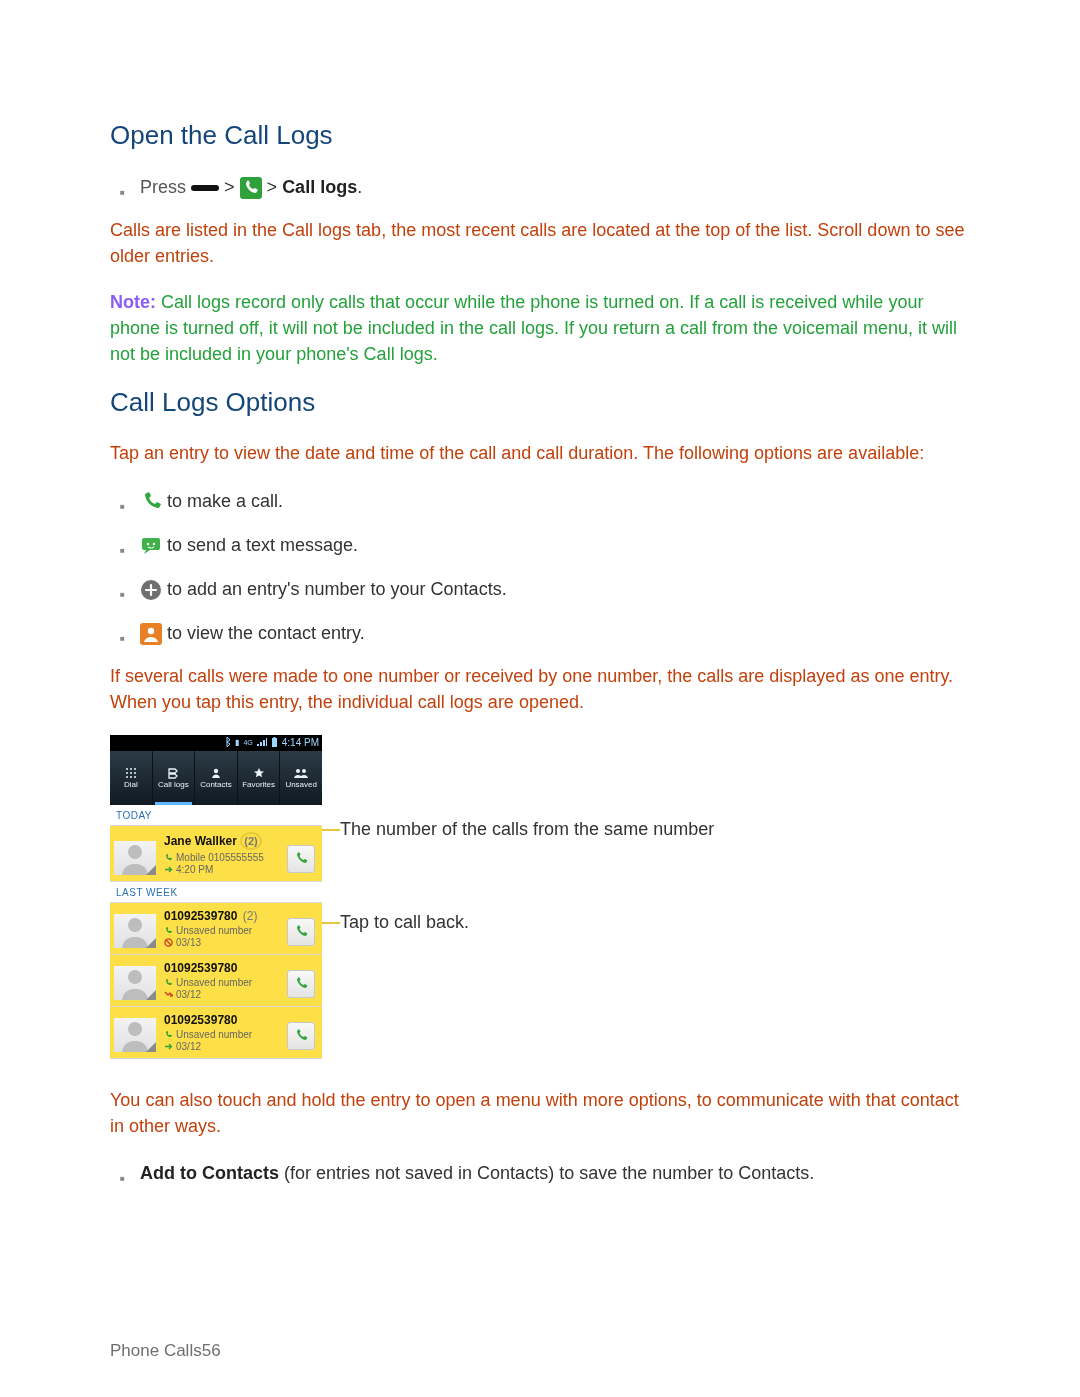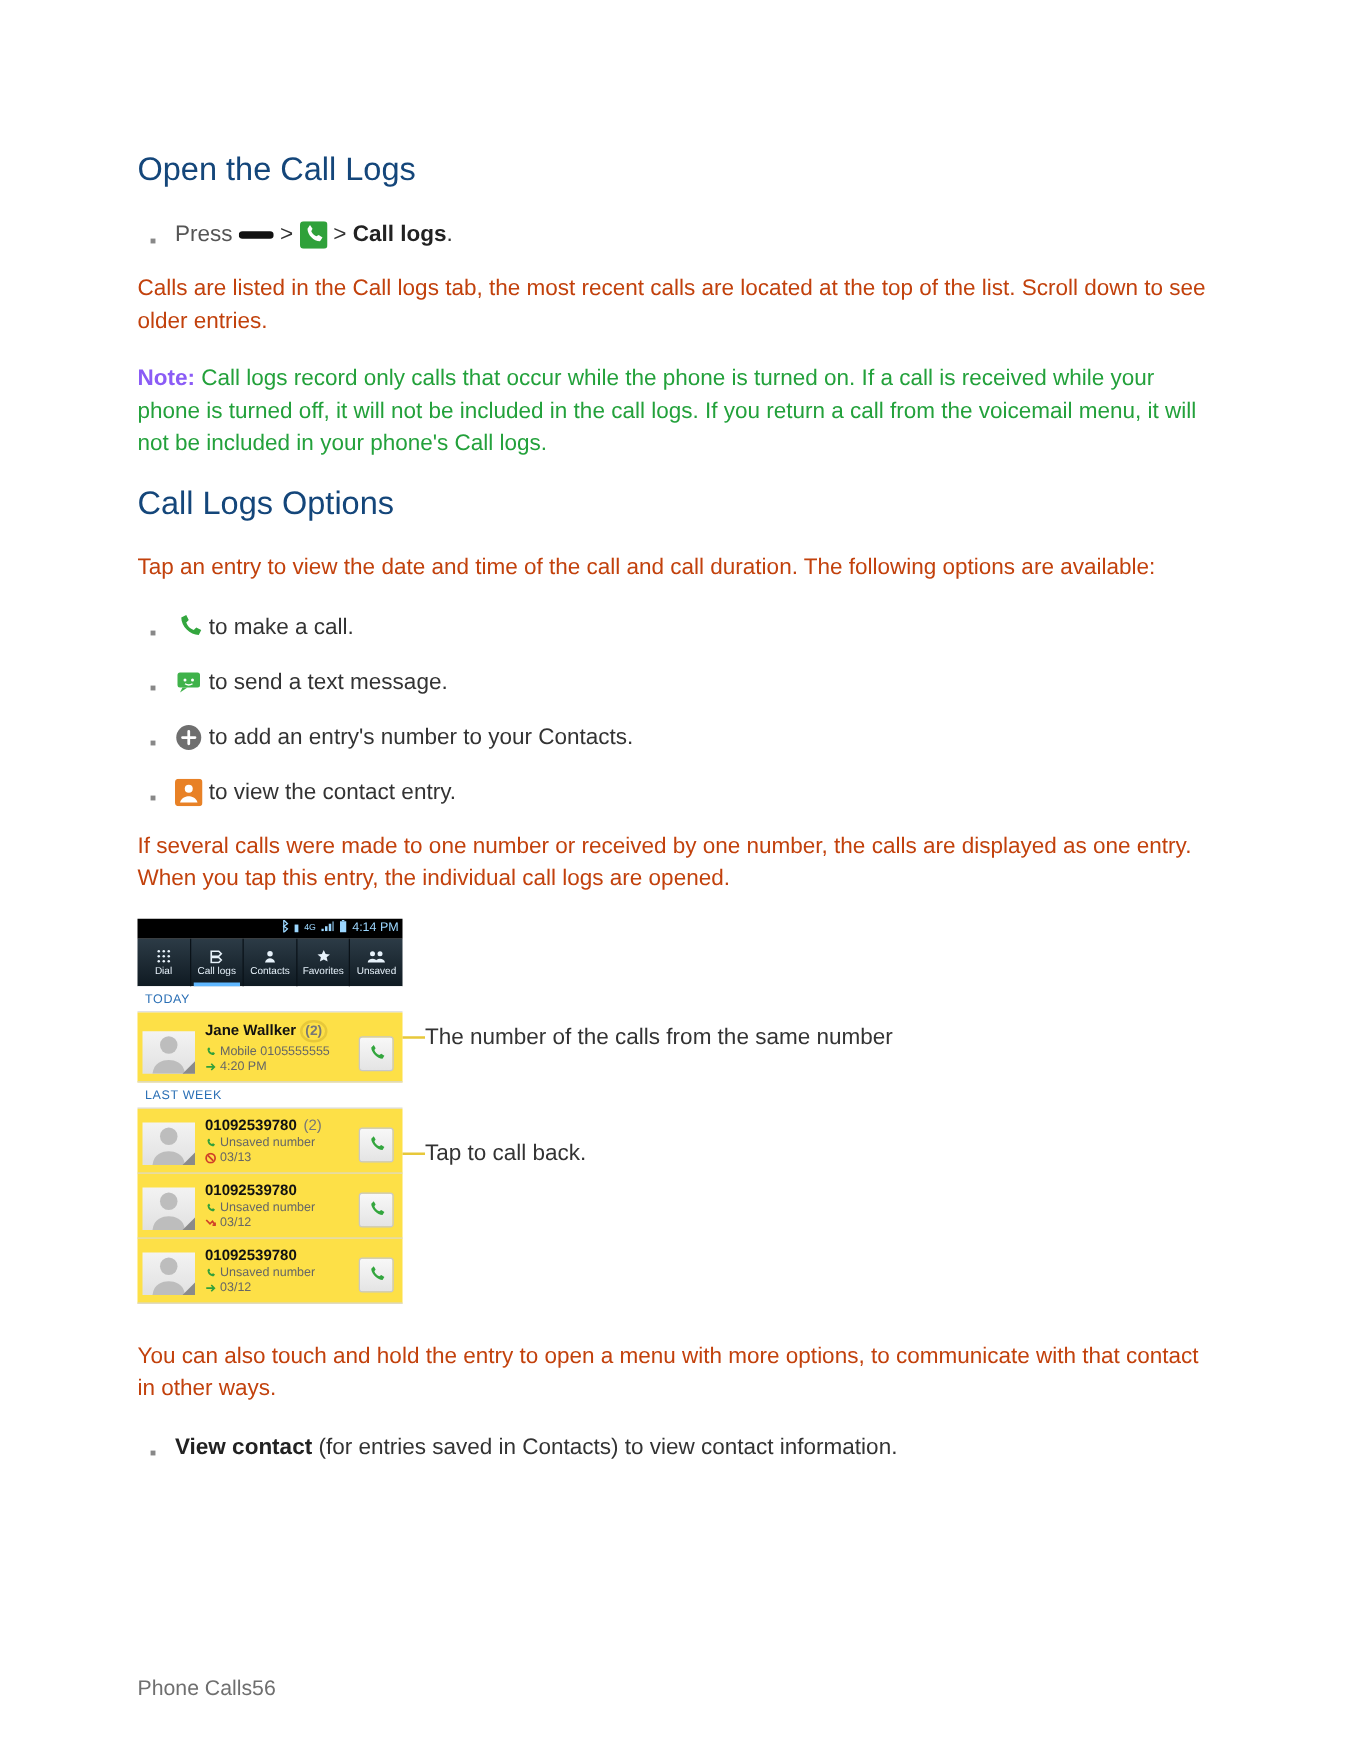--- a/index.html
+++ b/index.html
@@ -88,21 +88,21 @@
     display: flex;
     justify-content: flex-end;
     align-items: center;
     gap: 4px;
     padding: 0 3px;
   }
   .tabs {
     display: flex;
     background: linear-gradient(#2c3b46, #0f1a22);
     color: #e7f2fb;
-    height: 38px;
+    height: 54px;
   }
   .tab {
     flex: 1;
     display: flex;
     flex-direction: column;
     align-items: center;
     justify-content: center;
     font-size: 8px;
     border-right: 1px solid #0a1218;
     box-sizing: border-box;
@@ -551,21 +551,21 @@
         <span class="connector"></span>
         <span>Tap to call back.</span>
       </div>
     </div>
   </div>
 
   <p>You can also touch and hold the entry to open a menu with more options, to communicate with that contact in other ways.</p>
 
   <ul class="bullets">
     <li>
-      <span class="b">View contact</span><span> (for entries saved in Contacts) to view contact information.</span>
+      <span class="b">Add to Contacts</span><span> (for entries not saved in Contacts) to save the number to Contacts.</span>
     </li>
   </ul>
 
   <div class="footer">
     <span>Phone Calls</span>
     <span>56</span>
   </div>
 </div>
 
 </body></html>

